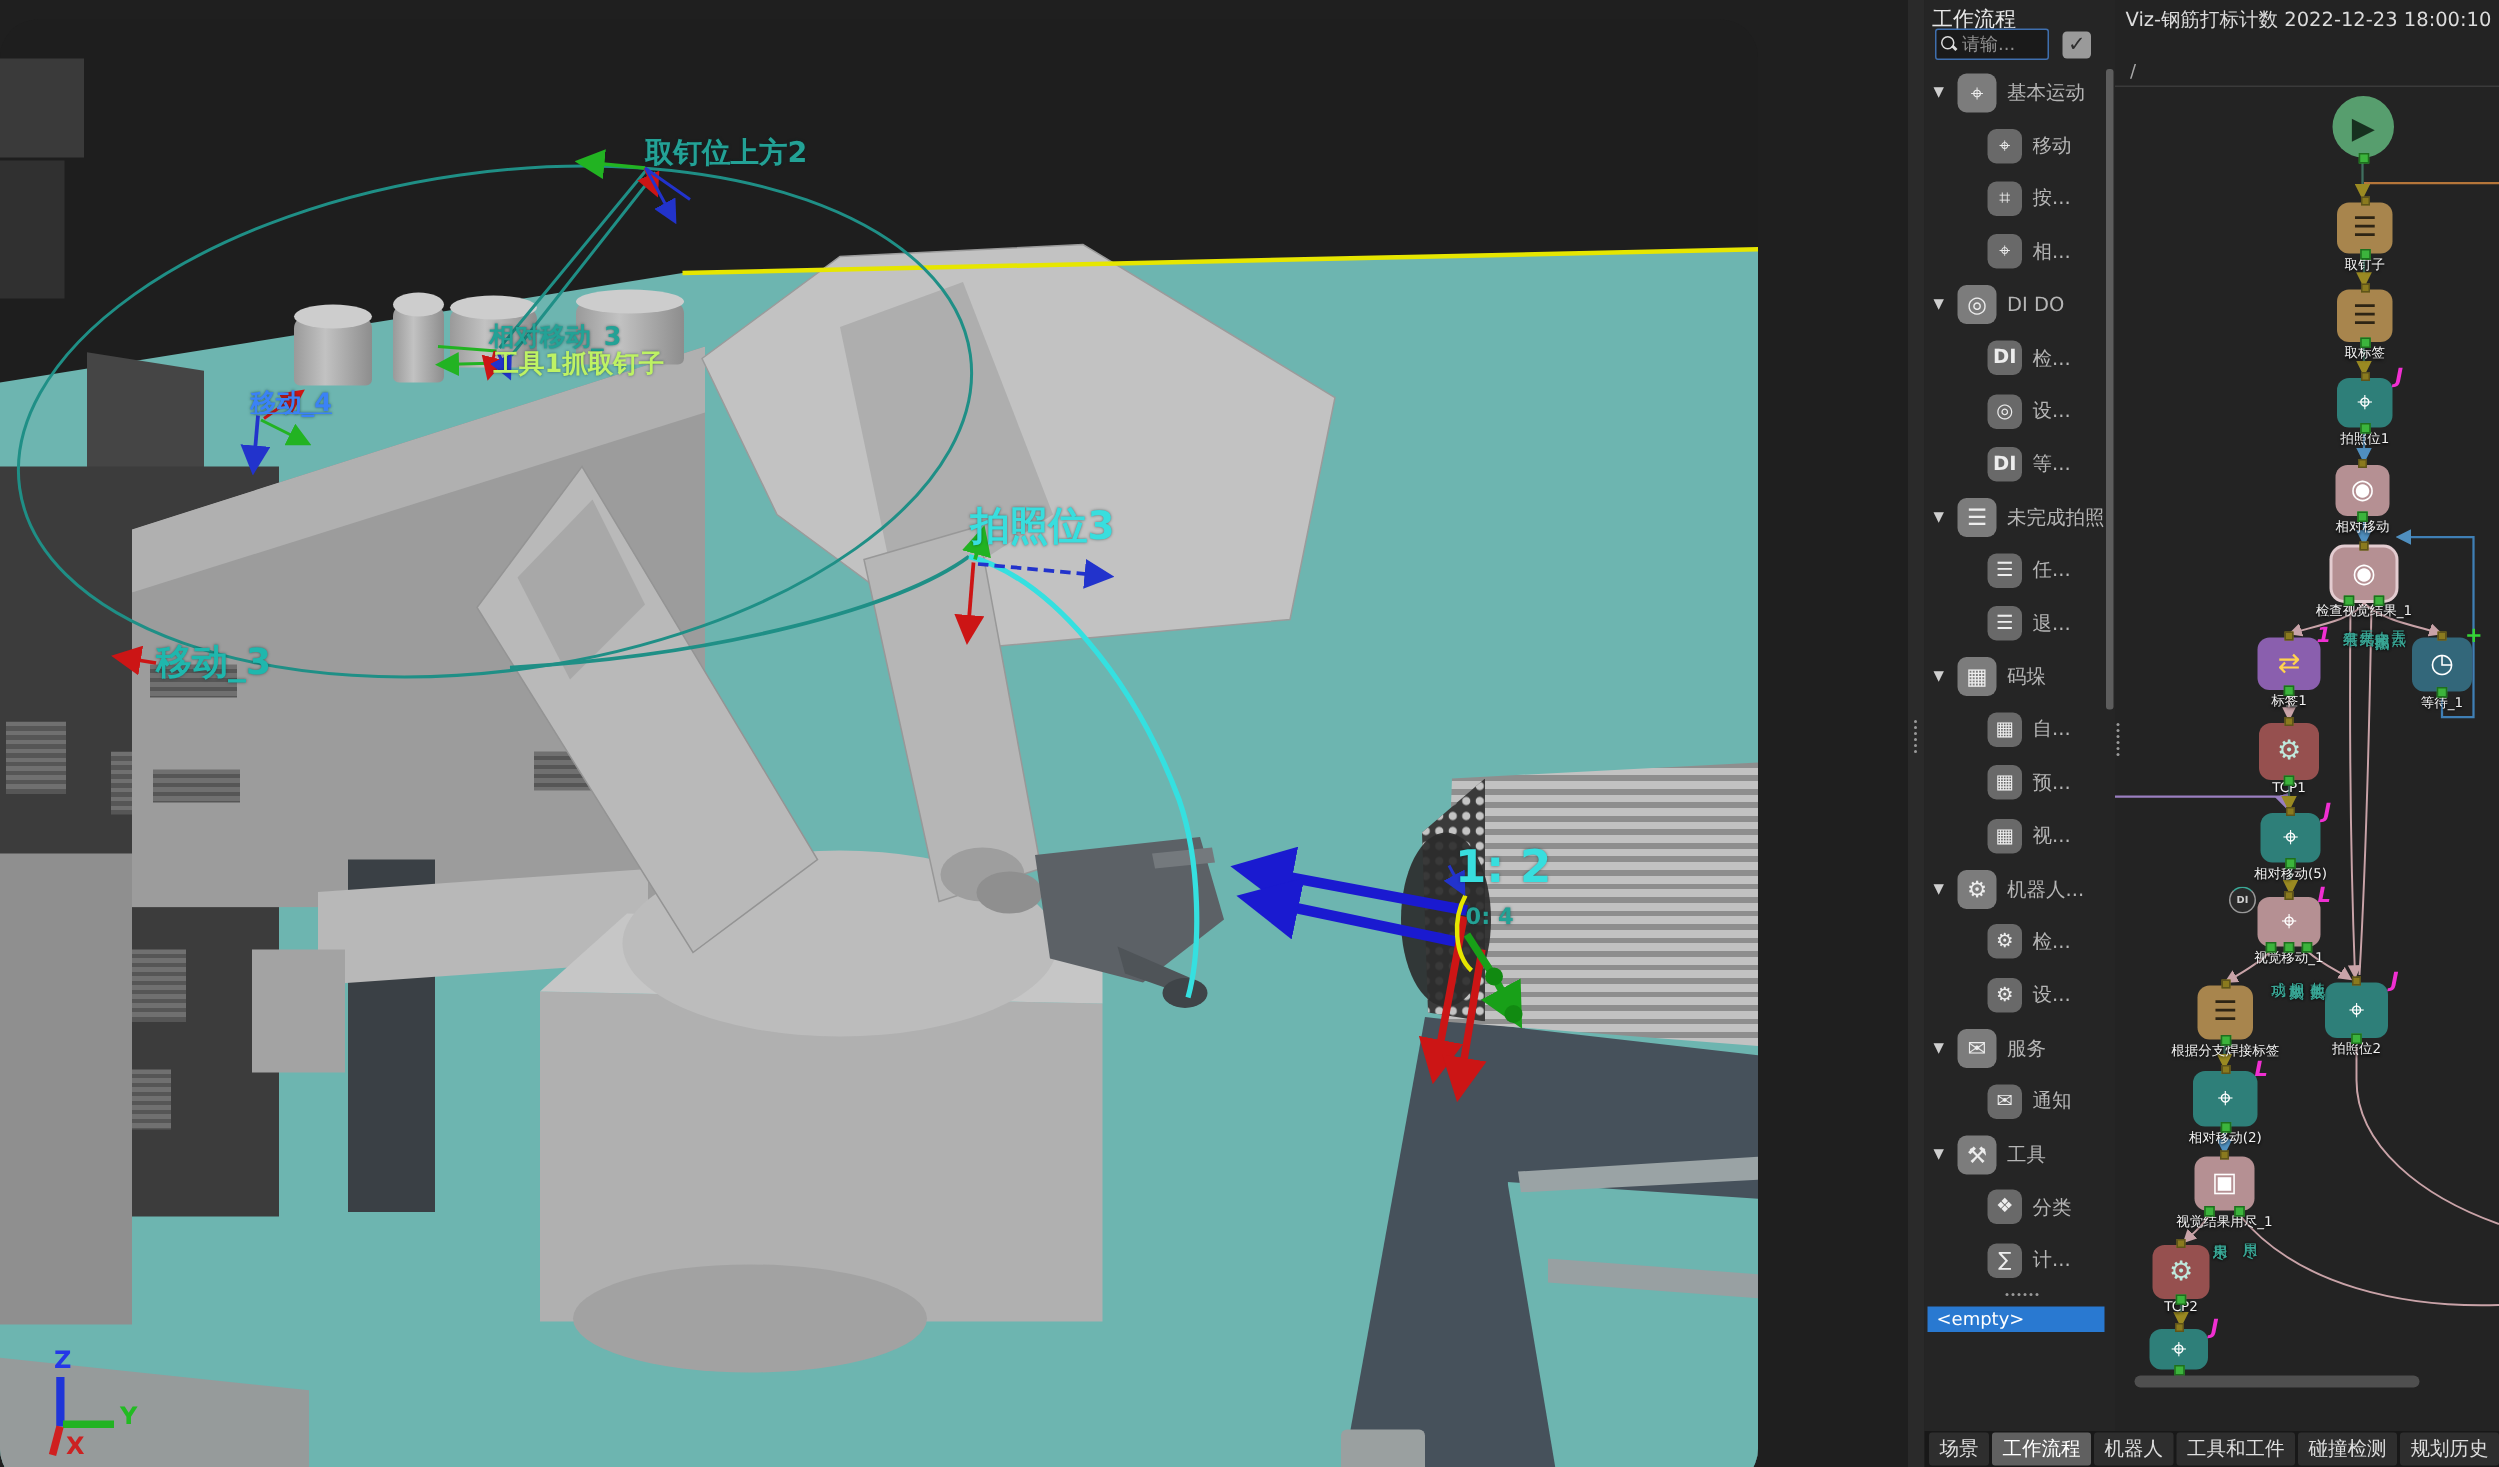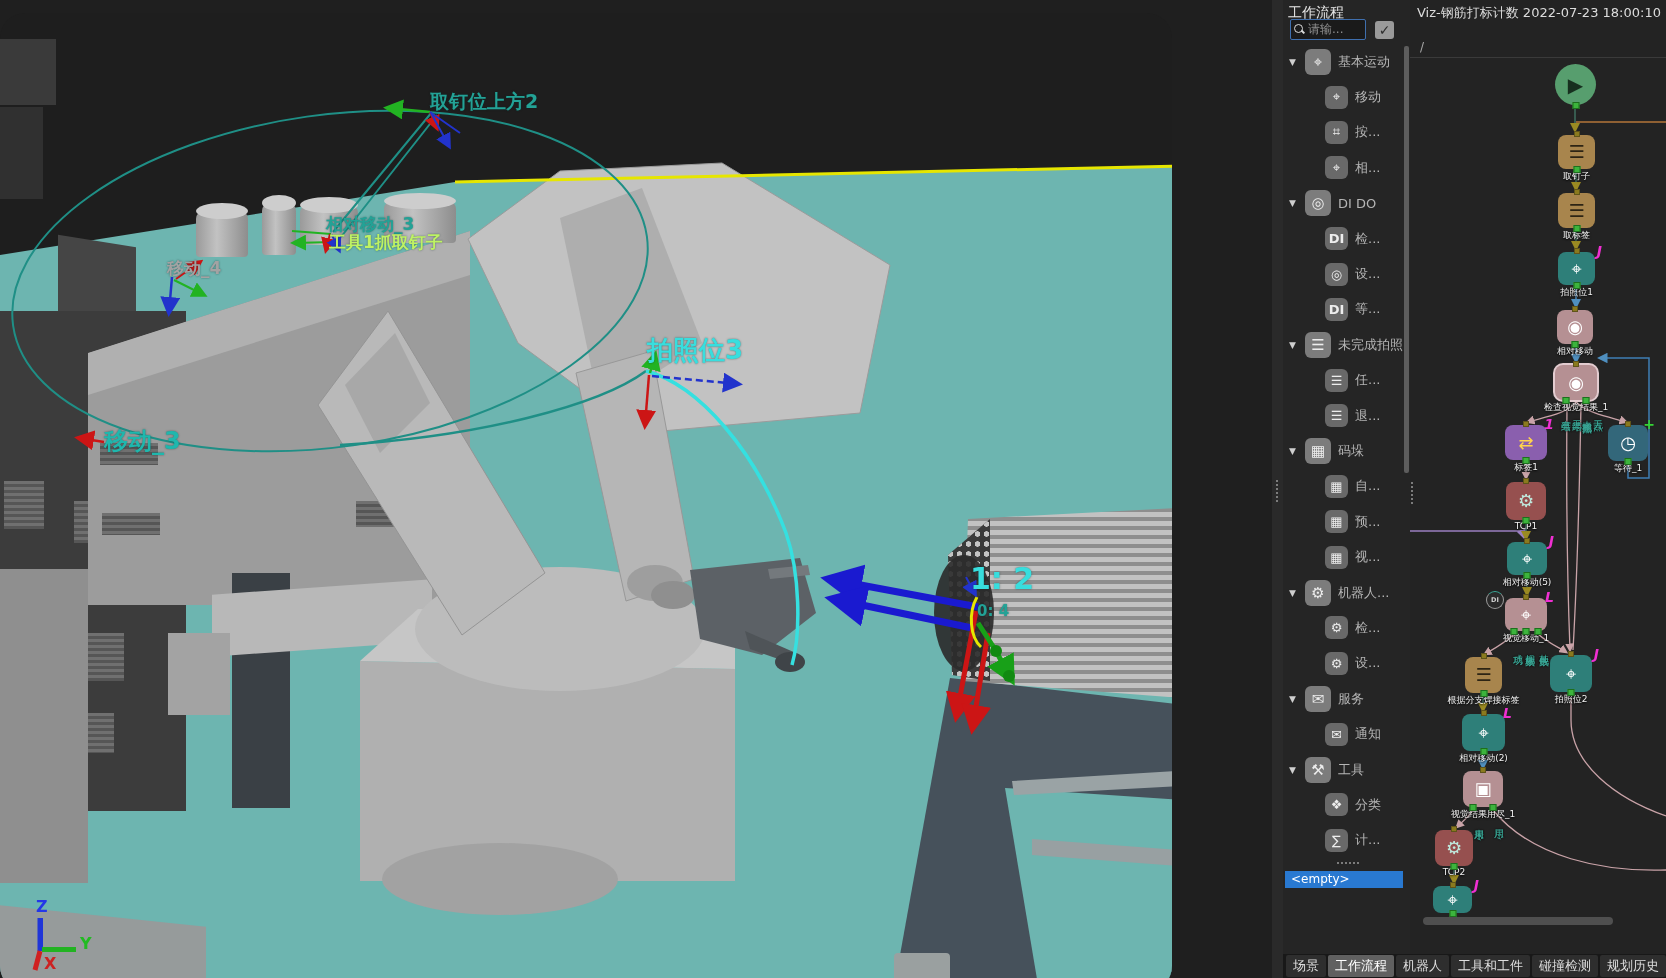--- a/index.html
+++ b/index.html
@@ -199,21 +199,21 @@
 
       <rect x="37.5" y="905" width="5.5" height="33" fill="#1f35d8"></rect>
       <rect x="42" y="934" width="34" height="5" fill="#22b322"></rect>
       <path d="M40,938 L35,957" stroke="#d02020" stroke-width="5"></path>
     </svg>
 
     <div id="vp-labels">
         <div class="vp-label" style="left: 430px; top: 76px; font-size: 19px; color: rgb(35, 162, 150);">取钉位上方2</div>
         <div class="vp-label" style="left: 326px; top: 200px; font-size: 17px; color: rgb(35, 162, 150);">相对移动_3</div>
         <div class="vp-label" style="left: 329px; top: 218px; font-size: 17px; color: #bef264;">工具1抓取钉子</div>
-        <div class="vp-label" style="left: 167px; top: 244px; font-size: 17px; color: #a3a3a3;">移动_4</div>
+        <div class="vp-label" style="left: 167px; top: 244px; font-size: 17px; color: #3b82f6; text-decoration: underline;">移动_4</div>
         <div class="vp-label" style="left: 647px; top: 320px; font-size: 26px; color: rgb(56, 222, 222);">拍照位3</div>
         <div class="vp-label" style="left: 104px; top: 412px; font-size: 24px; color: rgb(31, 183, 173);">移动_3</div>
         <div class="vp-label" style="left: 970px; top: 548px; font-size: 30px; color: rgb(56, 222, 222);">1: 2</div>
         <div class="vp-label" style="left: 977px; top: 589px; font-size: 15px; color: rgb(35, 162, 150);">0: 4</div>
       </div>
     <div class="axis-letter" style="left:36px;top:884px;color:#2437e8;">Z</div>
     <div class="axis-letter" style="left:80px;top:921px;color:#22bb22;">Y</div>
     <div class="axis-letter" style="left:44px;top:941px;color:#cc2222;">X</div>
   </div>
 
@@ -358,21 +358,21 @@
         <i></i>
         <i></i>
         <i></i>
         <i></i>
         <i></i>
       </div>
     <div class="empty-bar">&lt;empty&gt;</div>
   </div>
 
   <div class="nodepanel">
-    <div class="np-title">Viz-钢筋打标计数 2022-07-23 18:00:10</div>
+    <div class="np-title">Viz-钢筋打标计数 2022-12-23 18:00:10</div>
     <div class="np-crumb">/</div>
     <div class="np-sep"></div>
     <div class="graph" id="graph">
       <svg class="edges" viewBox="0 0 256 872">
         <defs>
           <marker id="eO" markerWidth="7" markerHeight="7" refX="5" refY="3.5" orient="auto">
               <path d="M0,0 L7,3.5 L0,7 Z" fill="#9a8a22"></path>
             </marker>
           <marker id="eP" markerWidth="7" markerHeight="7" refX="5" refY="3.5" orient="auto">
               <path d="M0,0 L7,3.5 L0,7 Z" fill="#c9a3a8"></path>

